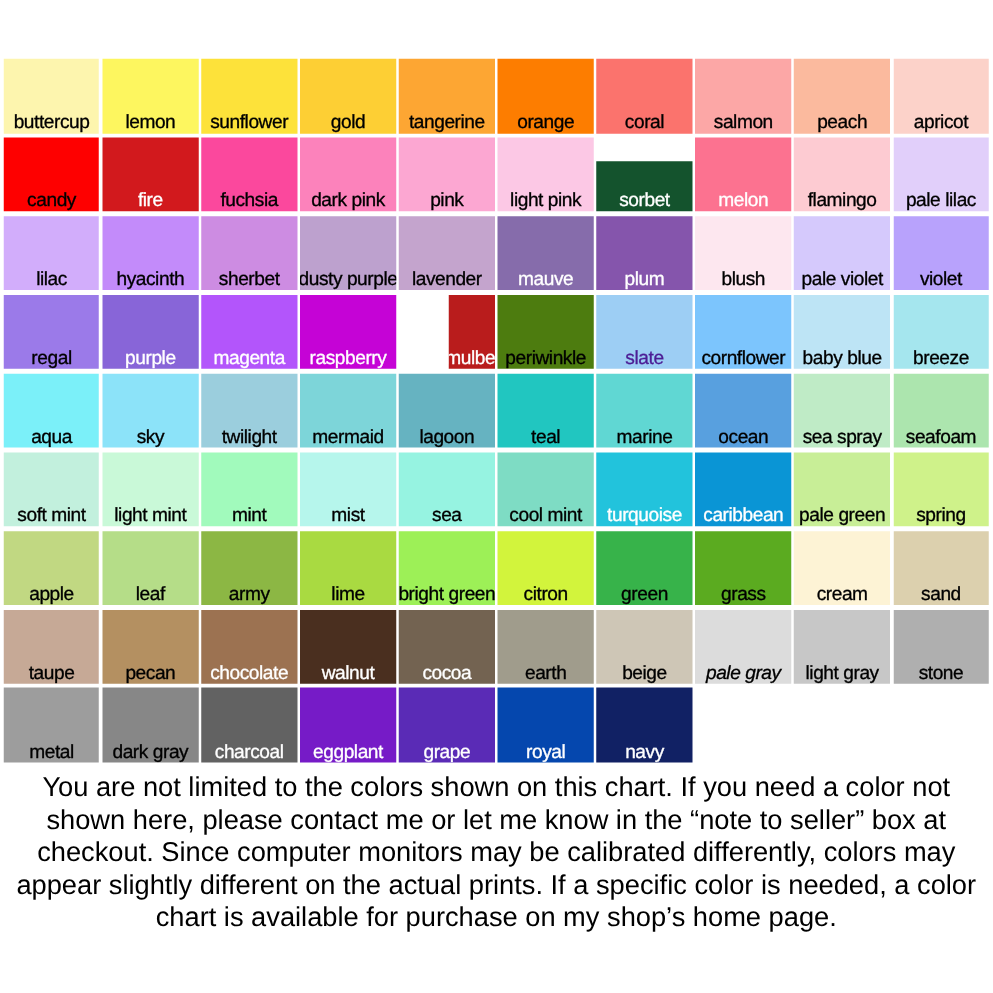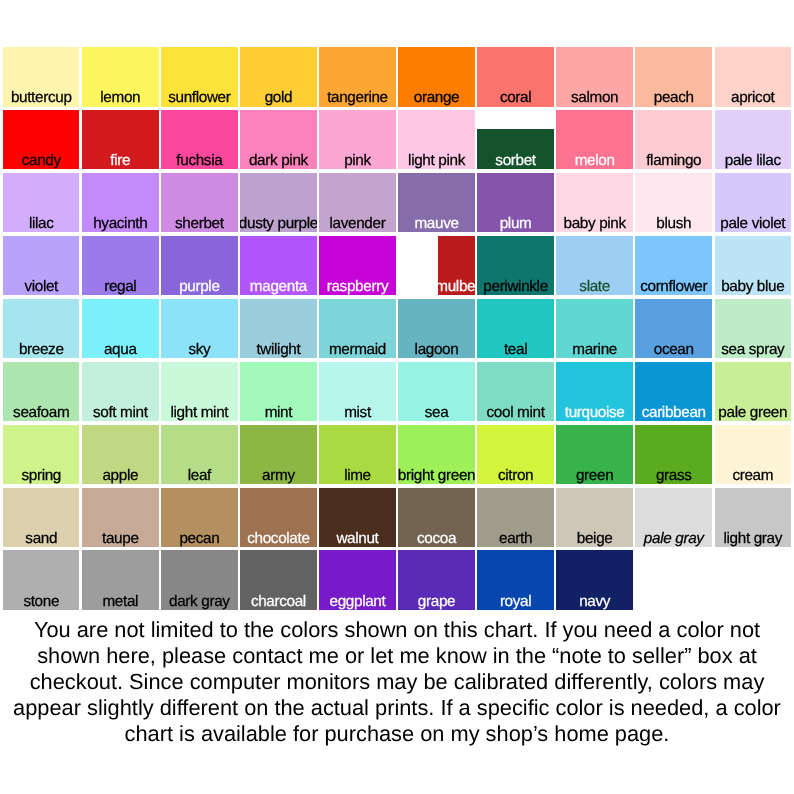--- a/index.html
+++ b/index.html
@@ -94,23 +94,20 @@
       </div>
       <div class="cell" style="background: rgb(196, 164, 205);">
         <span class="lbl" style="color: rgb(0, 0, 0);">lavender</span>
       </div>
       <div class="cell" style="background: rgb(134, 108, 171);">
         <span class="lbl" style="color: rgb(255, 255, 255);">mauve</span>
       </div>
       <div class="cell" style="background: rgb(133, 85, 172);">
         <span class="lbl" style="color: rgb(255, 255, 255);">plum</span>
       </div>
-      <div class="cell" style="background: rgb(253, 216, 228);">
-        <span class="lbl" style="color: rgb(0, 0, 0);">baby pink</span>
-      </div>
       <div class="cell" style="background: rgb(253, 231, 239);">
         <span class="lbl" style="color: rgb(0, 0, 0);">blush</span>
       </div>
       <div class="cell" style="background: rgb(213, 201, 252);">
         <span class="lbl" style="color: rgb(0, 0, 0);">pale violet</span>
       </div>
       <div class="cell" style="background: rgb(184, 162, 252);">
         <span class="lbl" style="color: rgb(0, 0, 0);">violet</span>
       </div>
       <div class="cell" style="background: rgb(155, 122, 233);">
@@ -121,25 +118,25 @@
       </div>
       <div class="cell" style="background: rgb(179, 85, 251);">
         <span class="lbl" style="color: rgb(255, 255, 255);">magenta</span>
       </div>
       <div class="cell" style="background: rgb(197, 3, 214);">
         <span class="lbl" style="color: rgb(255, 255, 255);">raspberry</span>
       </div>
       <div class="cell" style="background: #b91c1c; margin-left: 40px;">
         <span class="lbl" style="color: rgb(255, 255, 255);">mulberry</span>
       </div>
-      <div class="cell" style="background: #0f766e;">
+      <div class="cell" style="background: #4d7c0f;">
         <span class="lbl" style="color: rgb(0, 0, 0);">periwinkle</span>
       </div>
       <div class="cell" style="background: rgb(157, 206, 244);">
-        <span class="lbl" style="color: #14532d;">slate</span>
+        <span class="lbl" style="color: #4c1d95;">slate</span>
       </div>
       <div class="cell" style="background: rgb(124, 197, 253);">
         <span class="lbl" style="color: rgb(0, 0, 0);">cornflower</span>
       </div>
       <div class="cell" style="background: rgb(189, 228, 245);">
         <span class="lbl" style="color: rgb(0, 0, 0);">baby blue</span>
       </div>
       <div class="cell" style="background: rgb(165, 230, 238);">
         <span class="lbl" style="color: rgb(0, 0, 0);">breeze</span>
       </div>

